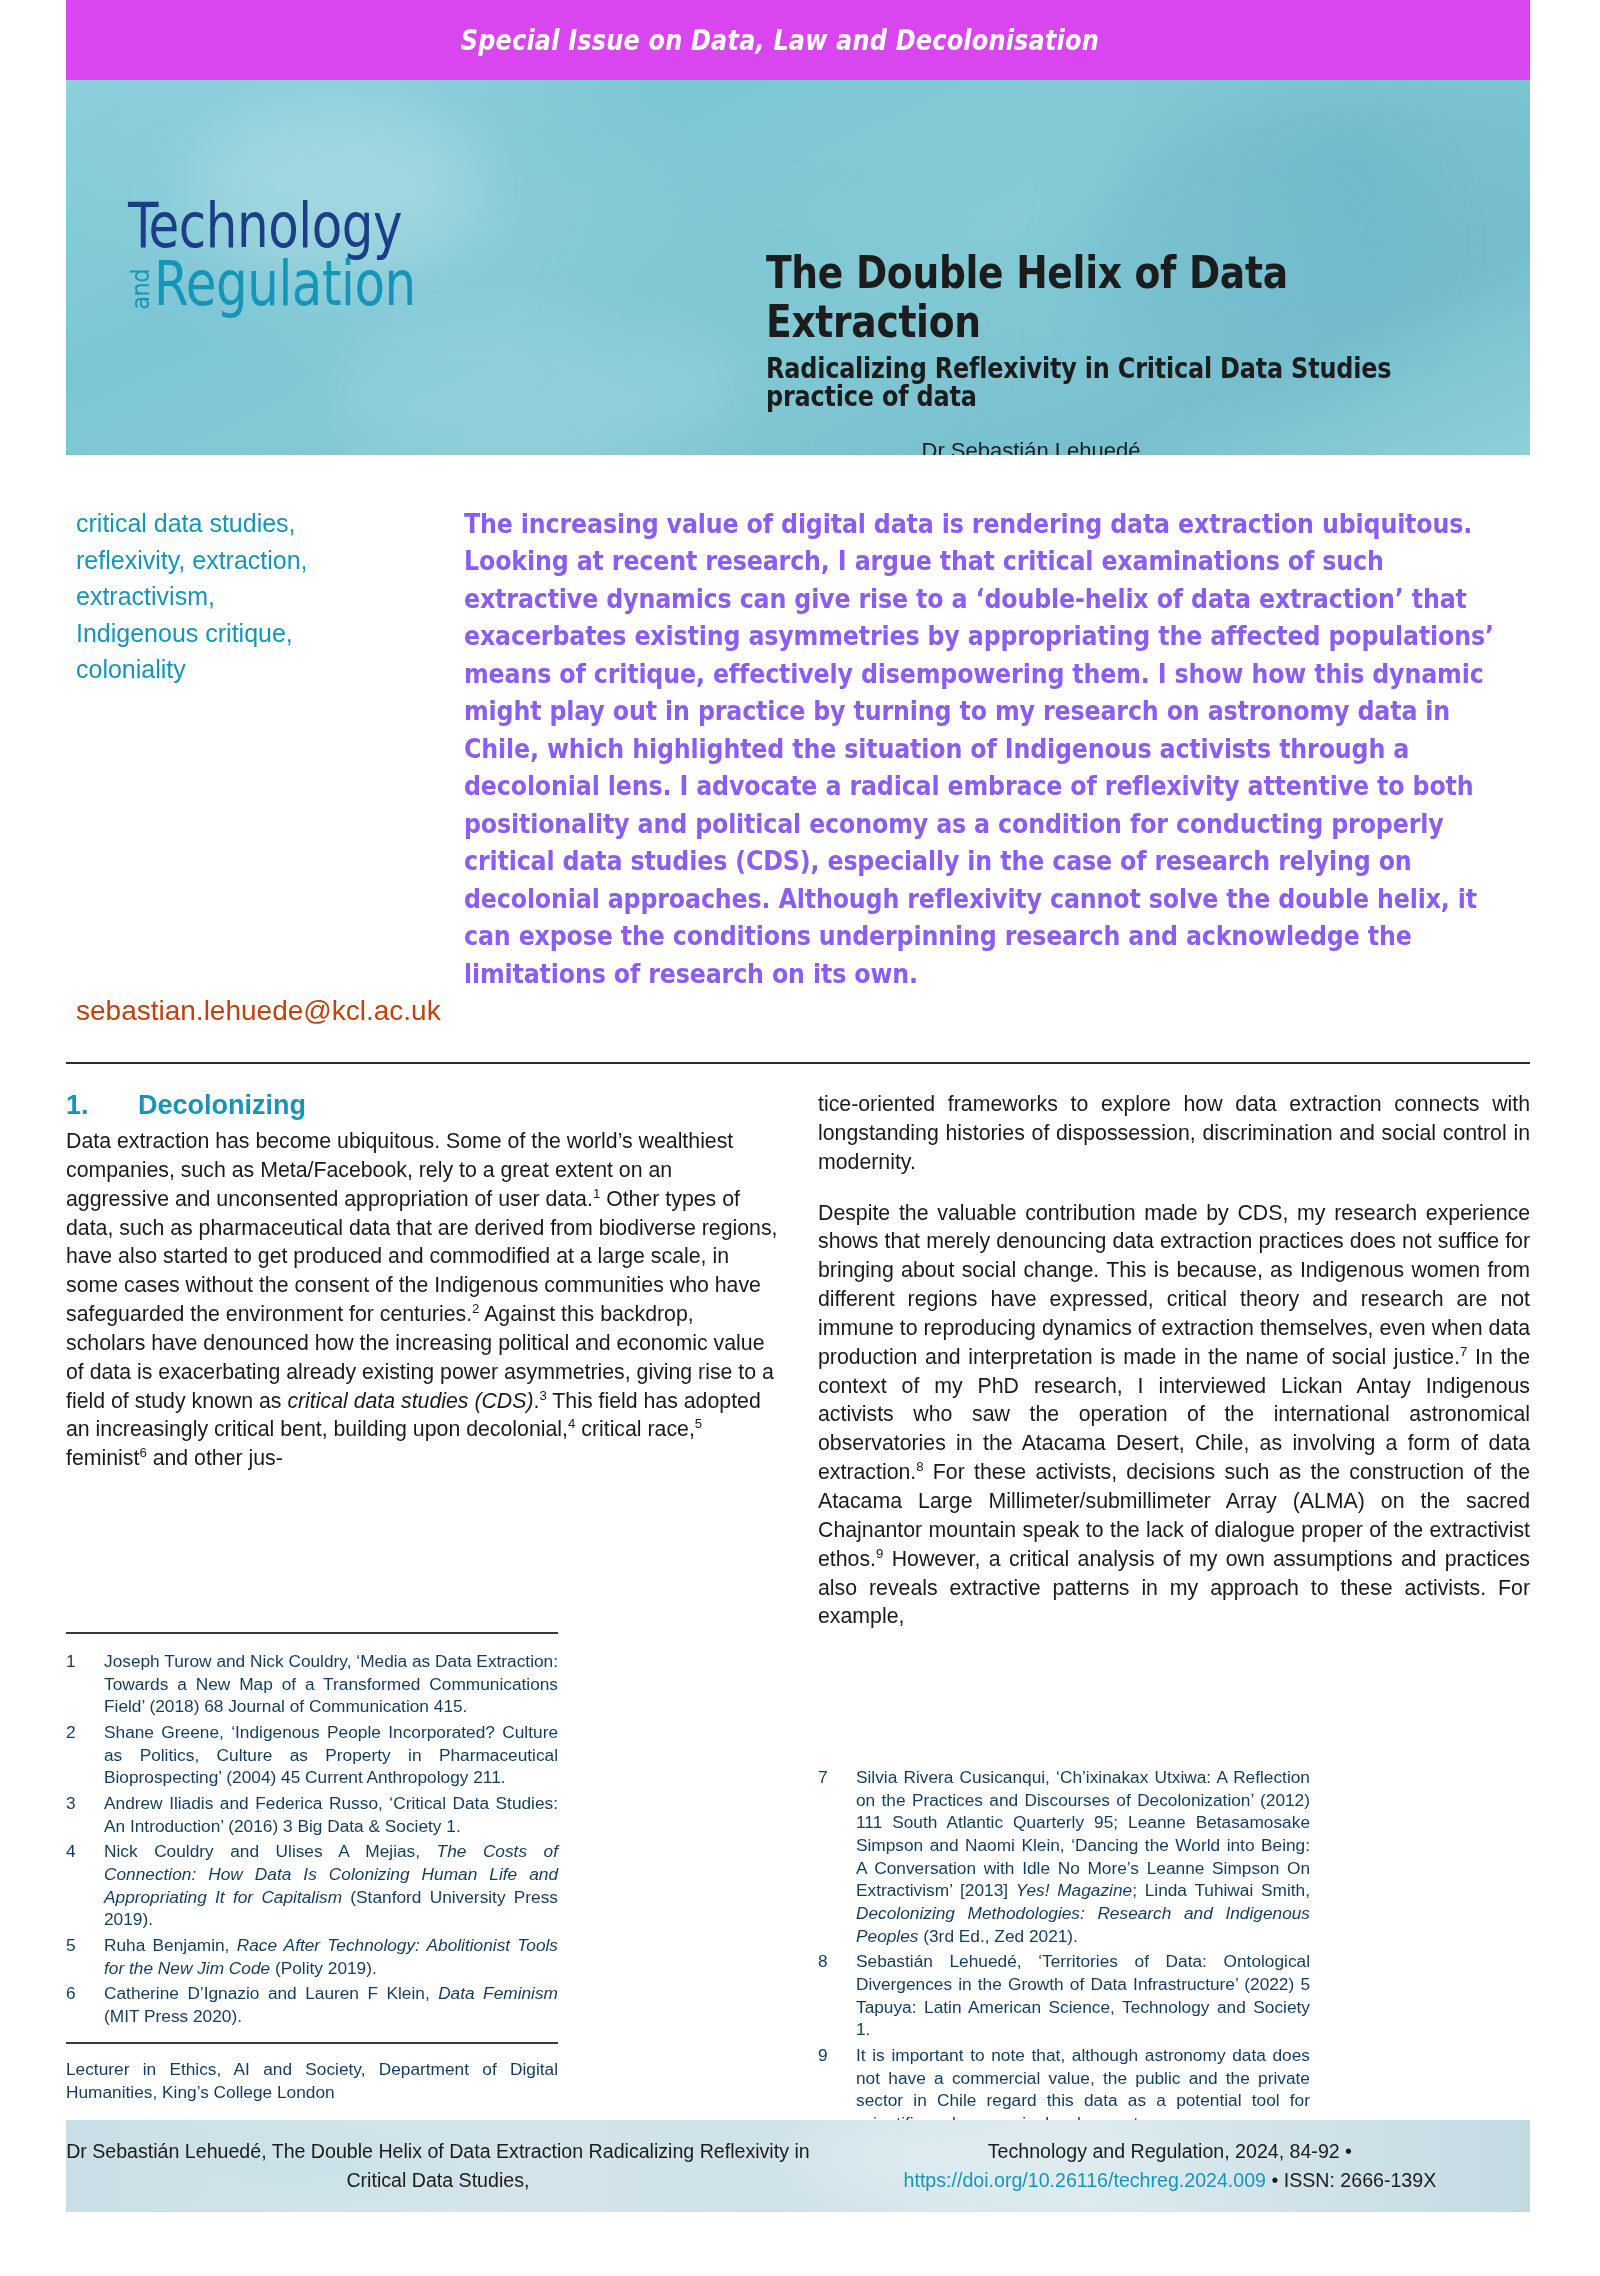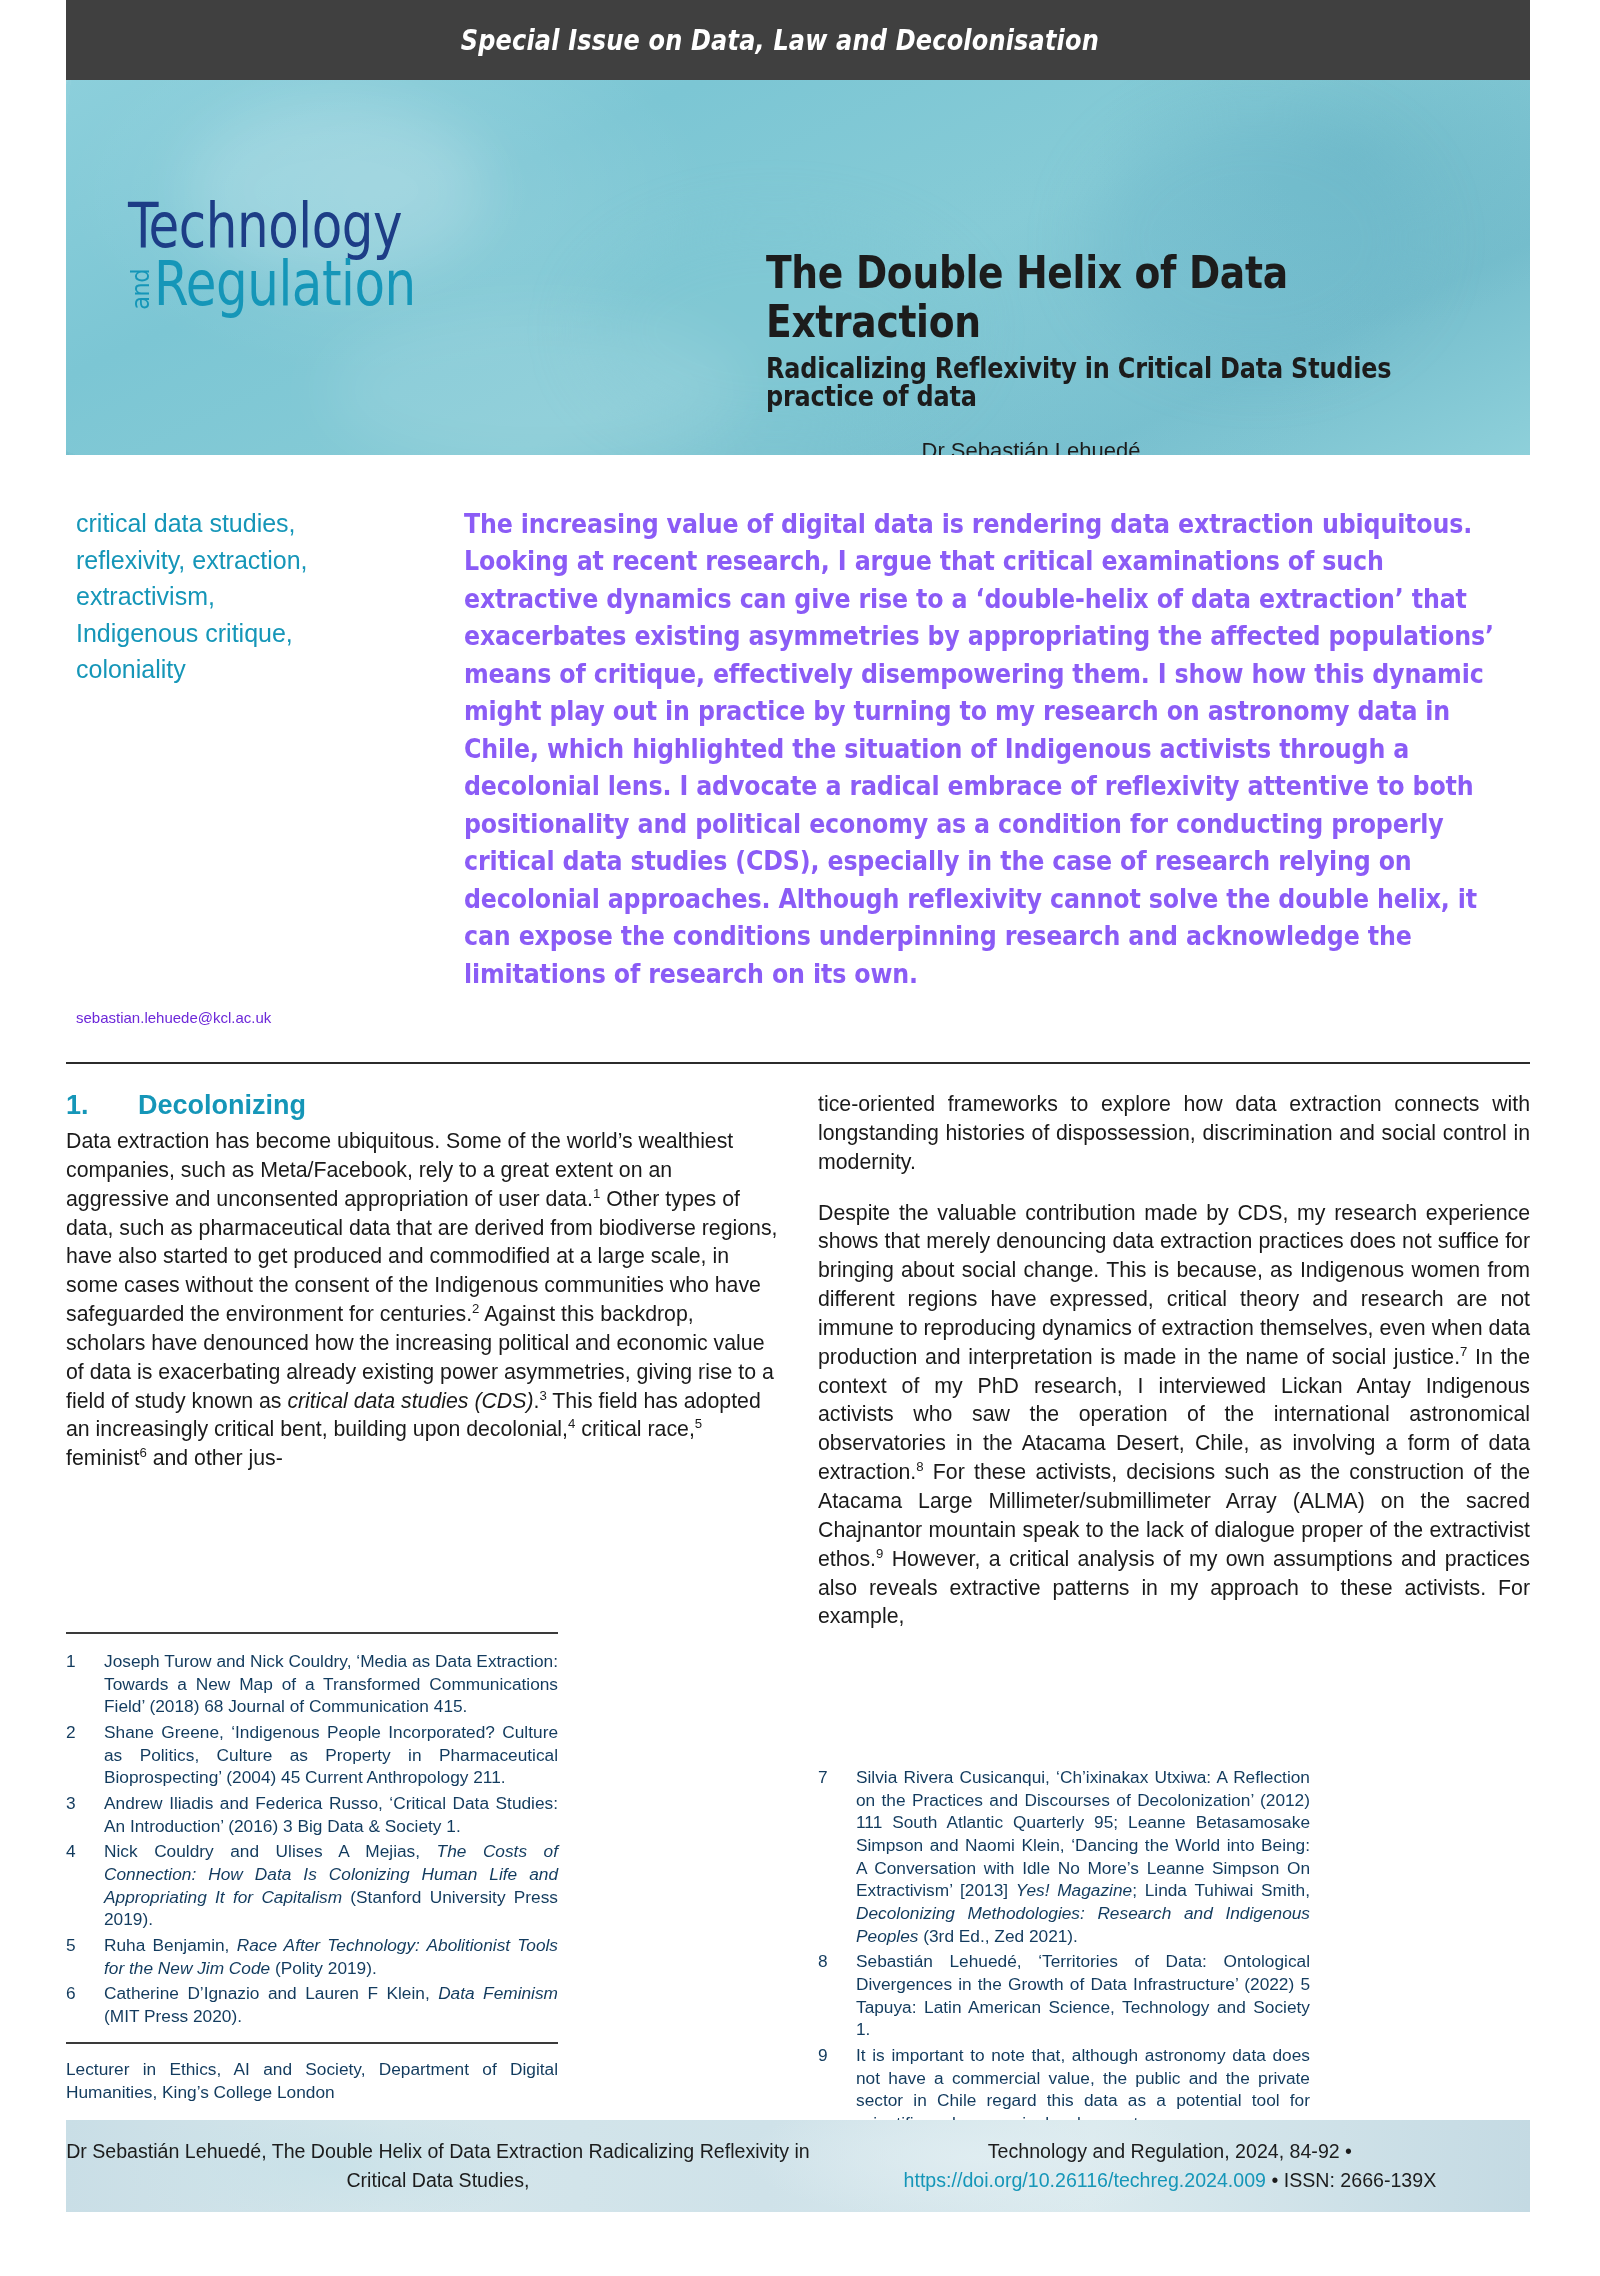--- a/index.html
+++ b/index.html
@@ -17,21 +17,21 @@
 
   
   .masthead {
     position: absolute;
     left: 66px; top: 0px;
     width: 1464px;
     height: 455px;
   }
   .special-issue-bar {
     height: 80px;
-    background: #404040;
+    background: #d946ef;
     display: flex;
     align-items: center;
     justify-content: center;
     padding-right: 36px;
   }
   .special-issue-bar .si-text {
     color: #ffffff;
     font-family: "DejaVu Sans Condensed", "Liberation Sans Narrow", "Liberation Sans", sans-serif;
     font-style: italic;
     font-weight: bold;
@@ -155,24 +155,24 @@
     position: relative;
   }
   .kw {
     font-family: "Liberation Sans", sans-serif;
     font-size: 25px;
     color: #1596b8;
     line-height: 1.46;
   }
   .email {
     position: absolute;
-    left: 10px; top: 504px;
-    font-family: "Liberation Sans", sans-serif;
-    font-size: 15px;
-    color: #6d28d9;
+    left: 10px; top: 490px;
+    font-family: "Liberation Sans", sans-serif;
+    font-size: 28px;
+    color: #c2410c;
   }
   .abstract-col {
     flex: 1;
     padding-left: 58px;
     padding-right: 10px;
   }
   .abstract-text {
     font-family: "DejaVu Sans Condensed", "Liberation Sans Narrow", "Liberation Sans", sans-serif;
     font-size: 26.4px;
     font-weight: bold;

